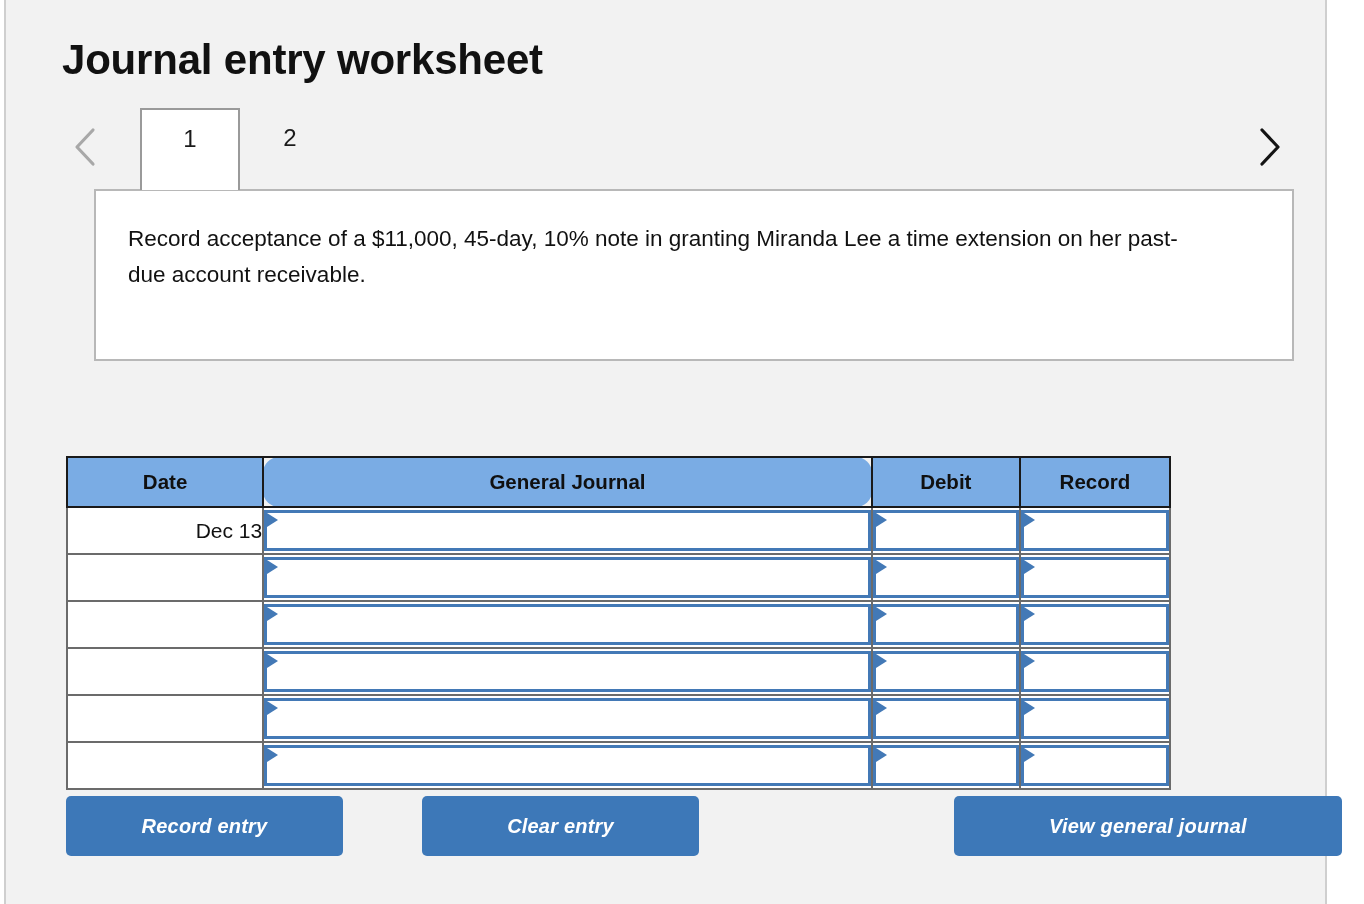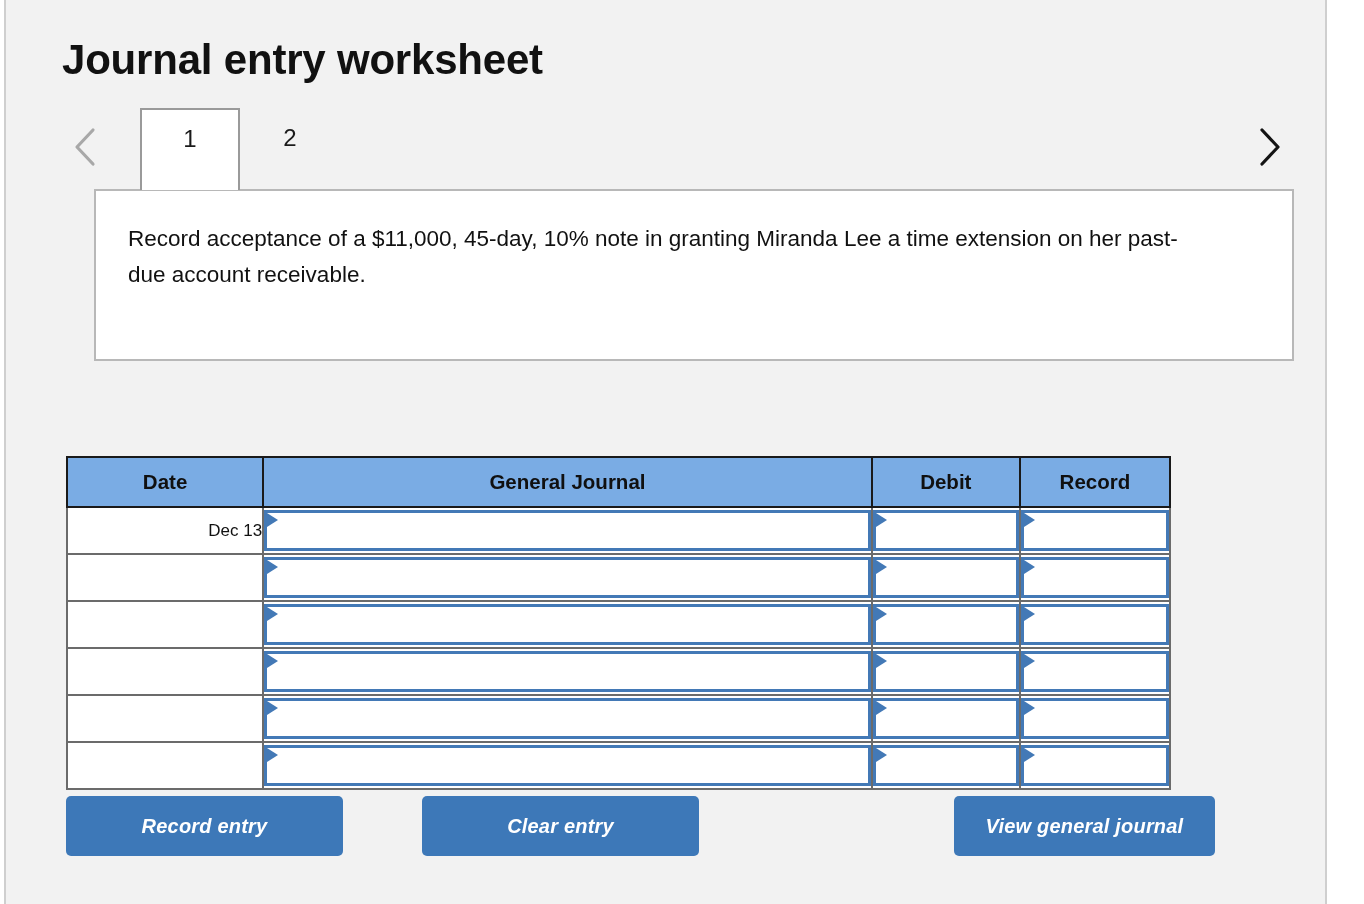--- a/index.html
+++ b/index.html
@@ -143,29 +143,29 @@
   }
   .jtable thead th {
     background: #7aace4;
     color: #101010;
     font-size: 20.5px;
     font-weight: bold;
     height: 48px;
     border-color: #1a1a1a;
   }
   .col-date   { width: 196px; }
-  .col-gj     { width: 608px; }
+  .col-gj     { width: 608px; border-radius: 16px; }
   .col-debit  { width: 148px; text-align: center; }
   .col-credit { width: 150px; }
 
   .jtable tbody td { height: 45px; background:#ffffff; }
   .cell-date {
     text-align: right;
     padding-right: 36px;
-    font-size: 17px;
+    font-size: 21px;
     color: #111111;
     vertical-align: middle;
   }
   .cell-input { padding: 0; }
 
   
   .blue-box {
     position: relative;
     box-sizing: border-box;
     height: 41px;
@@ -195,21 +195,21 @@
     border-radius: 5px;
     font-family: "Liberation Sans", sans-serif;
     font-size: 20px;
     font-weight: bold;
     letter-spacing: 0.2px;
     cursor: pointer;
     font-style: italic;
   }
   .btn-record { left: 60px;  top: 796px; width: 277px; }
   .btn-clear  { left: 416px; top: 796px; width: 277px; }
-  .btn-view   { left: 948px; top: 796px; width: 261px; }
+  .btn-view   { left: 948px; top: 796px; width: 388px; }
 </style>
 </head>
 <body>
 
 <div class="panel">
 
   <div class="worksheet-title">Journal entry worksheet</div>
 
   <div class="tabstrip">
 

